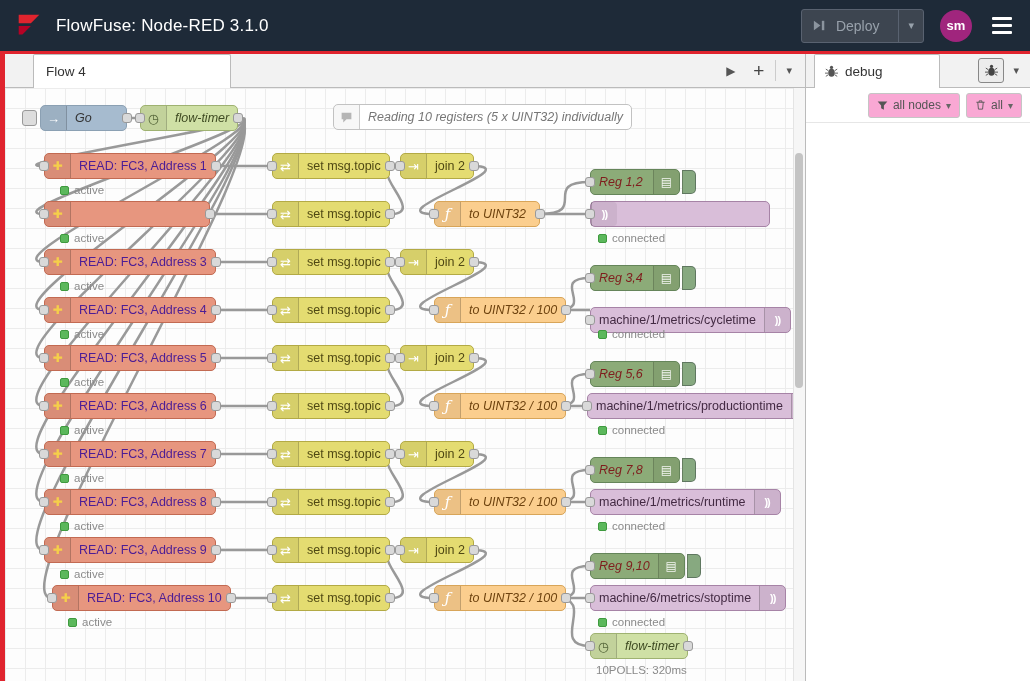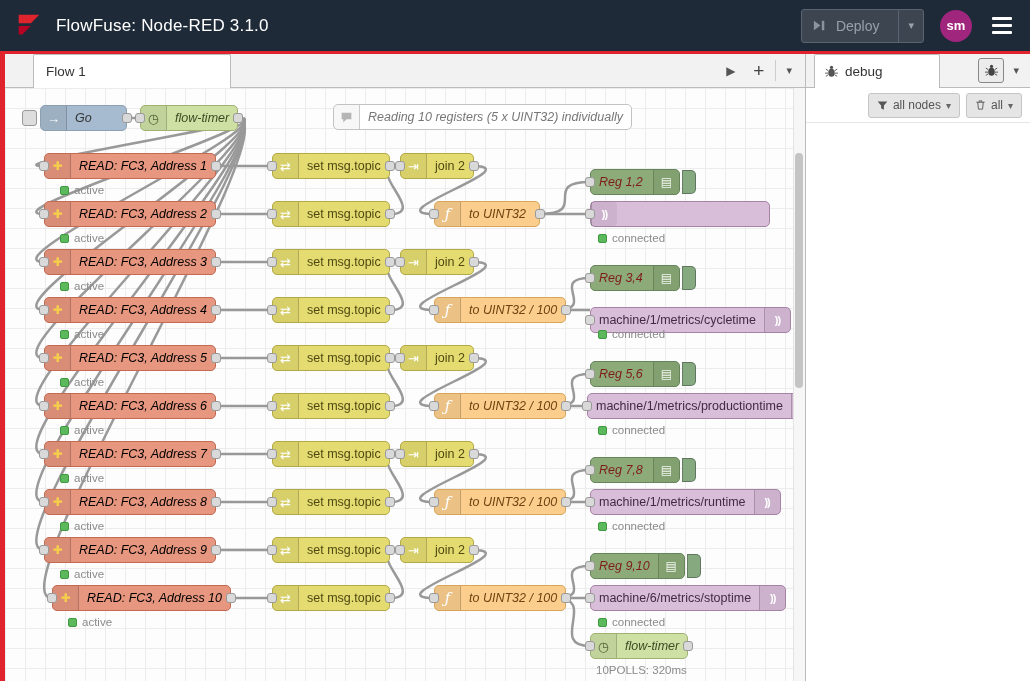--- a/index.html
+++ b/index.html
@@ -55,21 +55,21 @@
   .dbg-toggle{width:14px;height:24px;background:#87a980;border:1px solid #5f7760;
     border-left:1px solid rgba(0,0,0,.25);border-radius:0 5px 5px 0;margin-left:2px;flex:0 0 auto;box-sizing:border-box;}
   
   .t-inject .node-body{background:#a6bbcf;border-color:#8ba0b3;}
   .t-inject .node-label{font-style:italic;}
   .t-inject .icon-region{color:#fff;font-size:13px;}
   .t-timer .node-body{background:#cfe0a5;border-color:#9fb271;}
   .t-timer .node-label{font-style:italic;color:#3e4a22;}
   .t-timer .icon-region{color:#55663a;font-size:13px;}
   .t-read .node-body{background:#e7967f;border-color:#c26a52;}
-  .t-read .node-label{color:#000000;font-style:italic;}
+  .t-read .node-label{color:#4c1d95;}
   .t-read .icon-region{color:#f5cf4a;font-size:12px;}
   .t-change .node-body,.t-join .node-body{background:#e4dc71;border-color:#b3aa45;}
   .t-change .node-label,.t-join .node-label{color:#4f4813;}
   .t-change .icon-region,.t-join .icon-region{color:#fff;font-size:13px;}
   .t-func .node-body{background:#fbce8e;border-color:#d8a559;}
   .t-func .node-label{color:#6e430f;font-style:italic;}
   .t-func .icon-region{color:#fff;font-size:15px;font-style:italic;font-family:"DejaVu Serif",serif;}
   .t-debug .node-body{background:#8cab78;border-color:#65855a;}
   .t-debug .node-label{color:#7f1d1d;font-style:italic;}
   .t-debug .icon-region{color:rgba(255,255,255,.9);font-size:12px;}
@@ -91,21 +91,21 @@
   .debug-tab{width:126px;height:34px;background:#fff;border:1px solid #bbb;border-bottom:none;
     margin-left:8px;margin-bottom:-1px;display:flex;align-items:center;gap:7px;padding:0 10px;
     font-size:13.5px;color:#333;box-sizing:border-box;border-radius:2px 2px 0 0;z-index:2;}
   .side-tab-actions{position:absolute;right:5px;top:4px;display:flex;align-items:center;gap:3px;}
   .pane-btn{width:26px;height:25px;background:#ececec;border:1px solid #888;border-radius:3px;
     display:flex;align-items:center;justify-content:center;box-sizing:border-box;}
   .side-caret{font-size:11px;color:#555;padding:4px 6px;}
   .side-toolbar{height:35px;border-bottom:1px solid #e6e6e6;display:flex;align-items:center;
     justify-content:flex-end;gap:6px;padding:0 8px;flex:0 0 auto;box-sizing:border-box;}
   .tool-btn{display:flex;align-items:center;gap:5px;border:1px solid #c5c5c5;border-radius:3px;
-    background:#e5e5e5;height:25px;padding:0 8px;font-size:12px;color:#555;box-sizing:border-box;}
+    background:#f9a8d4;height:25px;padding:0 8px;font-size:12px;color:#555;box-sizing:border-box;}
   .tool-btn .crt{font-size:10px;color:#666;}
   .side-content{flex:1;background:#fff;}
 </style>
 </head>
 <body>
 
 <div class="header">
   <svg class="logo" viewBox="0 0 32 32">
     <path fill="#e0242e" d="M5 4h22l-9 9H5z"></path>
     <path fill="#b50225" d="M5 16h13l-9 9H5z"></path>
@@ -127,21 +127,21 @@
         <span></span>
       </div>
   </div>
 </div>
 
 <div class="workspace">
   <div class="red-strip"></div>
 
   <div class="main">
     <div class="tabbar">
-      <div class="flow-tab">Flow 1</div>
+      <div class="flow-tab">Flow 4</div>
       <div class="tab-actions">
         <span class="ta-btn">▶</span>
         <span class="ta-btn ta-plus">+</span>
         <span class="ta-btn ta-caret">▾</span>
       </div>
     </div>
     <div class="canvas" id="canvas">
       <svg id="wires" width="800" height="593">
           <path d="M122 30 C 162 30, 95 30, 135 30"></path>
           <path d="M232 30 C 292 30, -21 78, 39 78"></path>
@@ -226,21 +226,20 @@
               <span class="port pr"></span>
             </div>
           </div>
           <div class="status" style="left:55px;top:96px">
             <span class="dot"></span>
             <span>active</span>
           </div>
           <div class="node-wrap t-read" style="left:39px;top:113px;width:166px">
             <div class="node-body">
               <span class="icon-region il">✚</span>
-              <span class="node-label">READ: FC3, Address 2</span>
               <span class="port pl"></span>
               <span class="port pr"></span>
             </div>
           </div>
           <div class="status" style="left:55px;top:144px">
             <span class="dot"></span>
             <span>active</span>
           </div>
           <div class="node-wrap t-read" style="left:39px;top:161px;width:166px">
             <div class="node-body">

